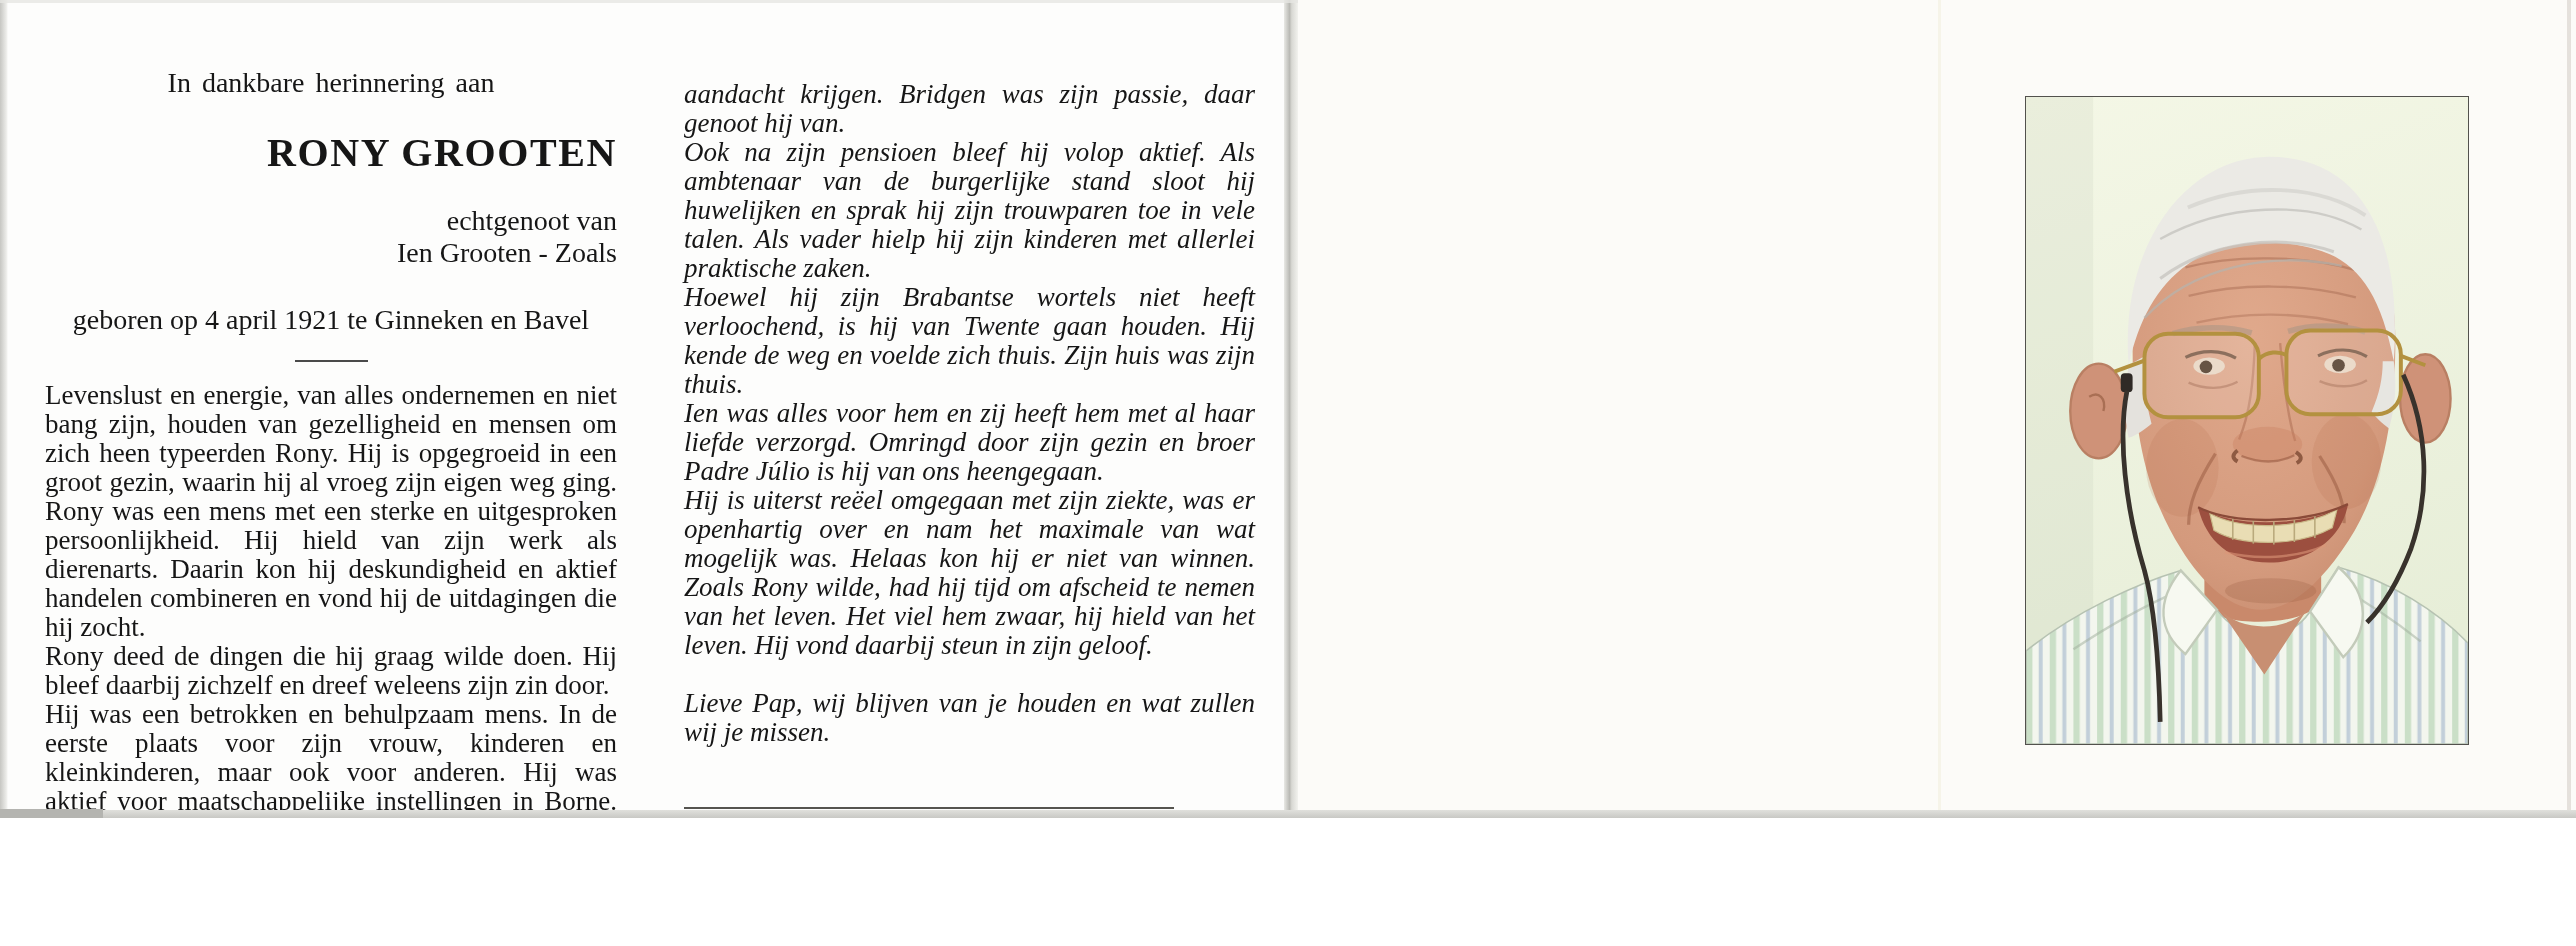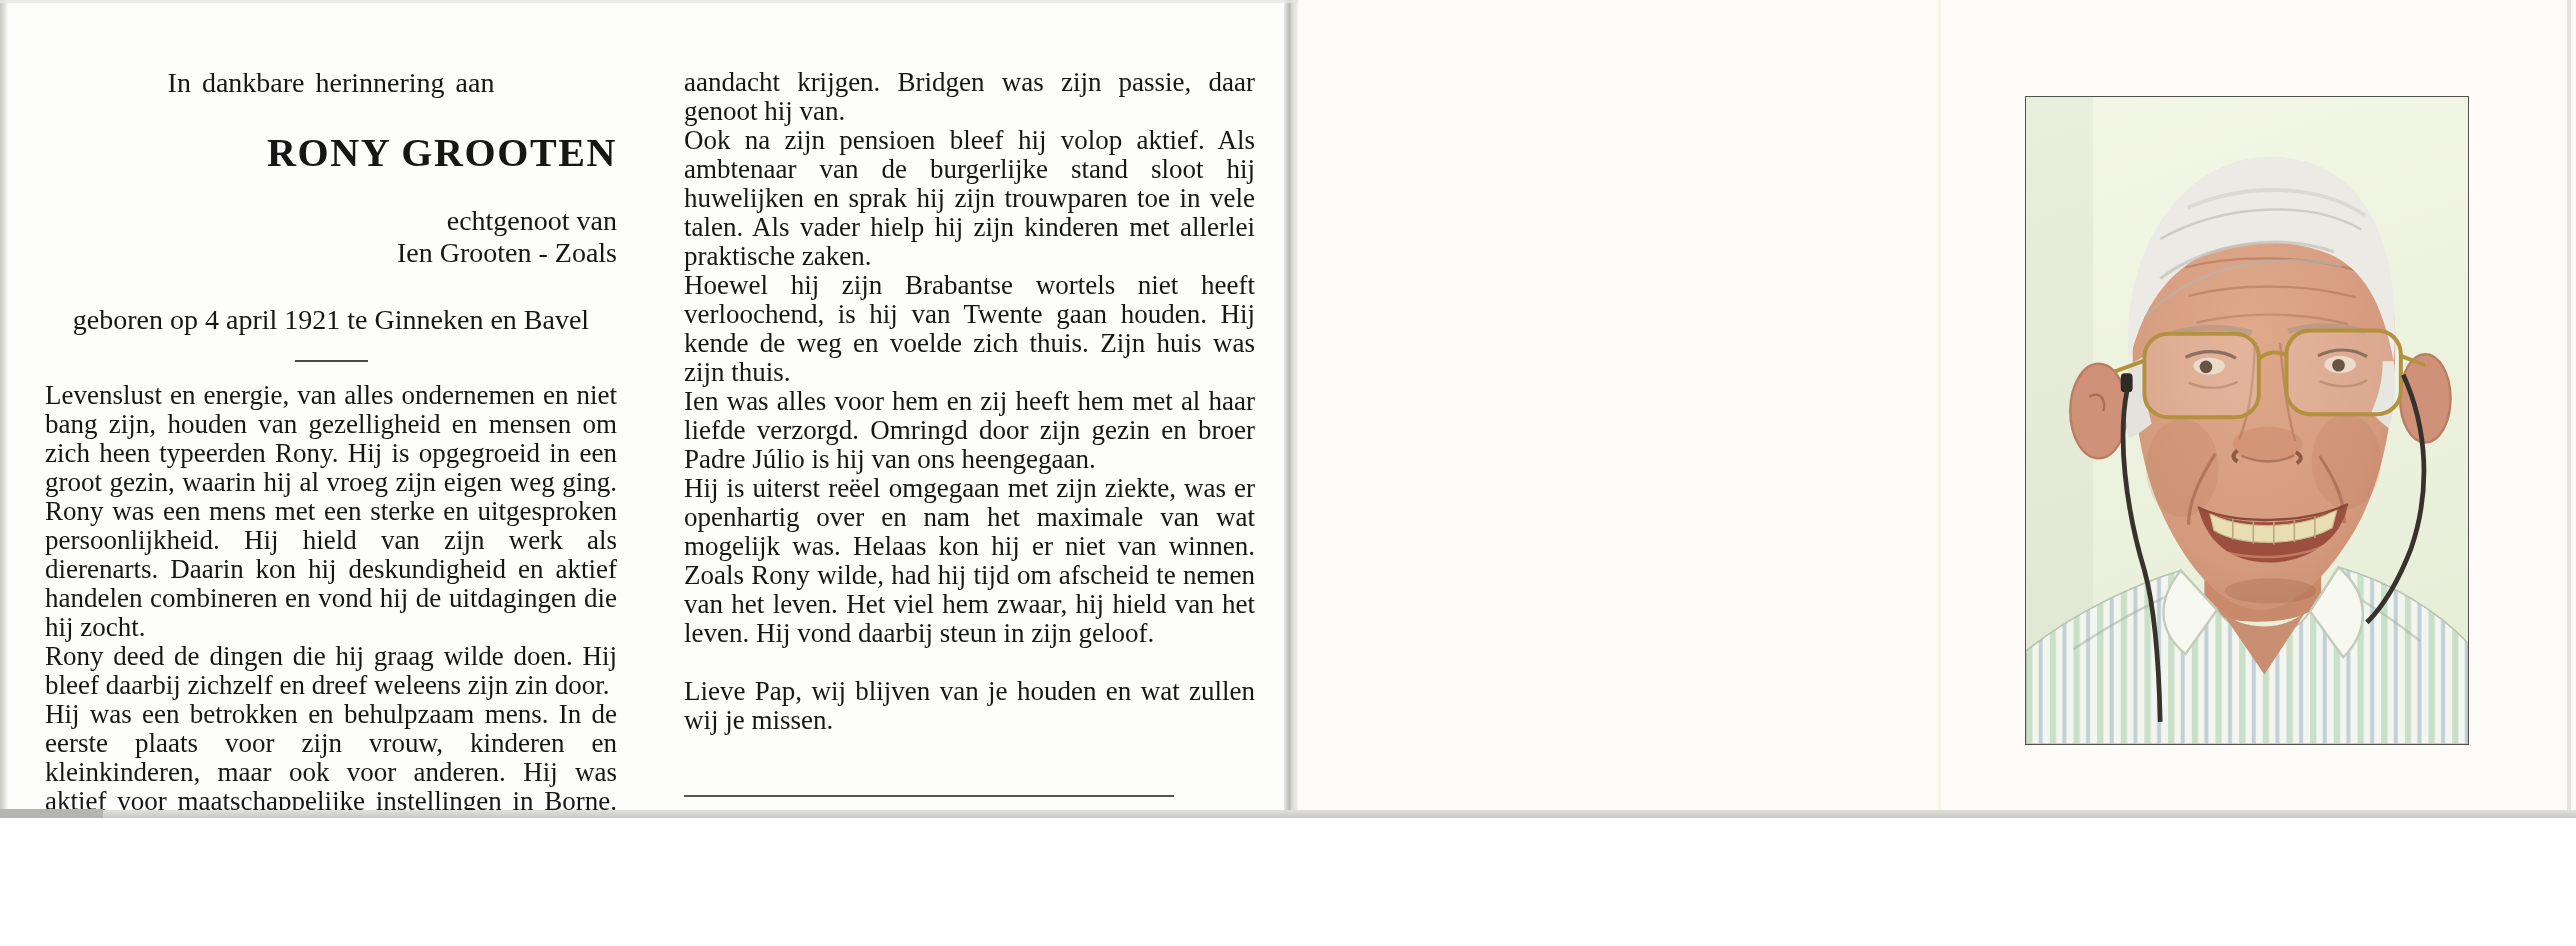--- a/index.html
+++ b/index.html
@@ -26,21 +26,21 @@
   .name{margin-top:33px;font-size:40px;line-height:41px;font-weight:bold;letter-spacing:1.6px;text-align:right;}
   .spouse{margin-top:32px;font-size:28px;line-height:32px;text-align:right;}
   .dates{margin-top:35px;font-size:28px;line-height:32px;text-align:center;}
   .short-divider{width:73px;height:2.4px;background:#4a4a4a;margin:24px auto 0 auto;}
   .bodytext{margin-top:19px;font-size:27px;line-height:29px;text-align:justify;}
   .bodytext p{margin:0;}
   p.cont{text-align-last:justify;}
 
   
   .col2{position:absolute;left:684px;top:68px;width:571px;}
-  .col2 .bodytext{margin-top:0;}
+  .col2 .bodytext{margin-top:12px;font-style:italic;}
   p.closing{margin-top:29px !important;}
   .long-divider{margin-top:60px;width:490px;height:2.4px;background:#55544f;}
   .thanks{margin-top:19px;font-style:italic;font-size:28px;line-height:33px;}
   .signature{margin-top:24px;font-style:italic;font-size:29px;line-height:33px;text-align:right;padding-right:11px;}
 
   
   .printer-mark{position:absolute;left:1510px;top:880px;font-family:"Liberation Sans", sans-serif;
                 font-size:18px;letter-spacing:1.3px;color:#ef4444;white-space:nowrap;}
   .photo-frame{position:absolute;left:2025px;top:96px;width:442px;height:647px;
                border:1.6px solid #52514d;background:#eef3de;}

